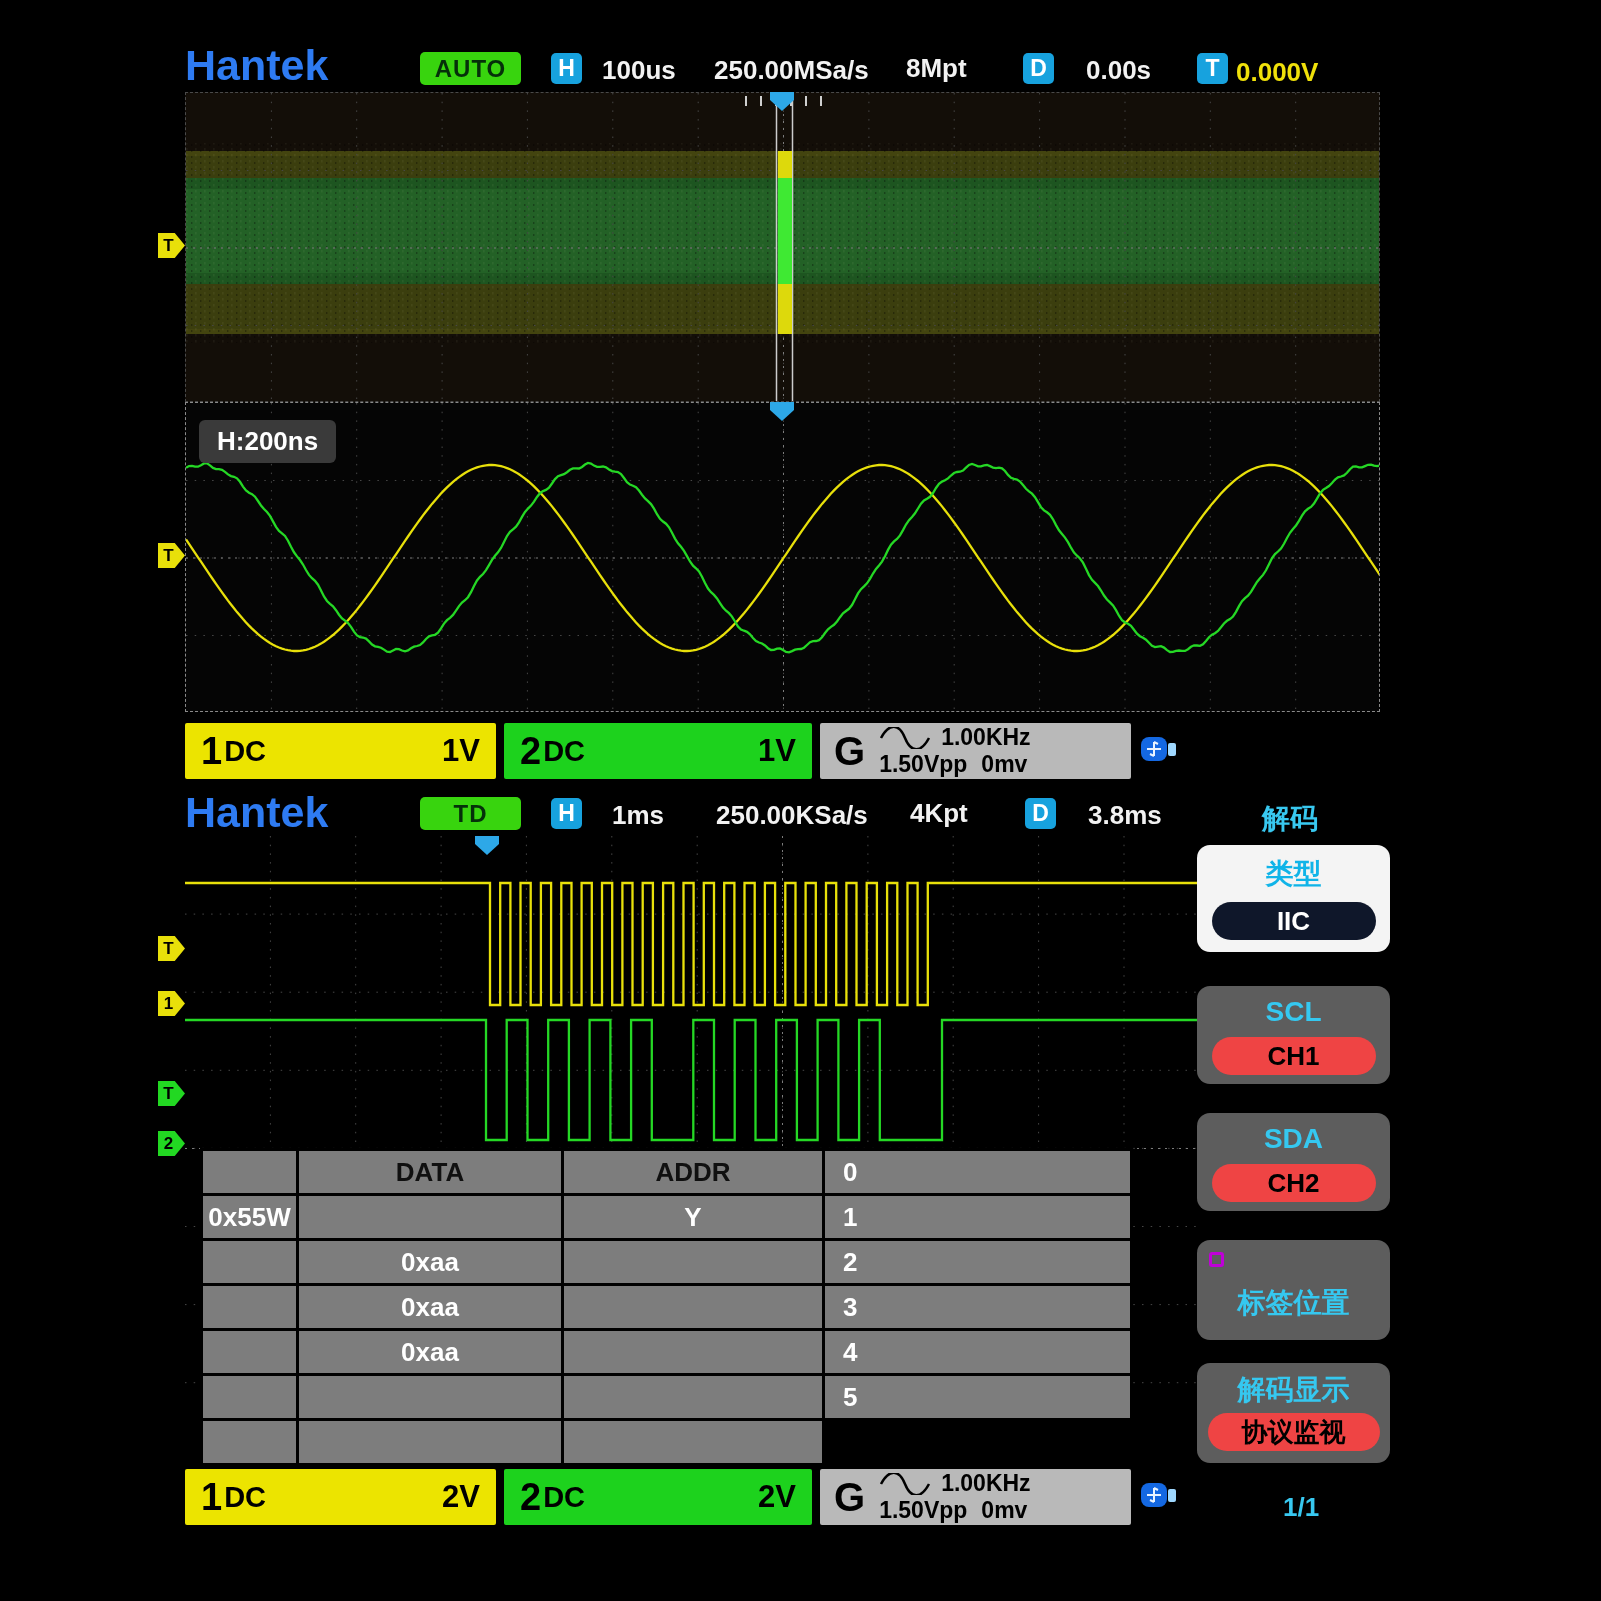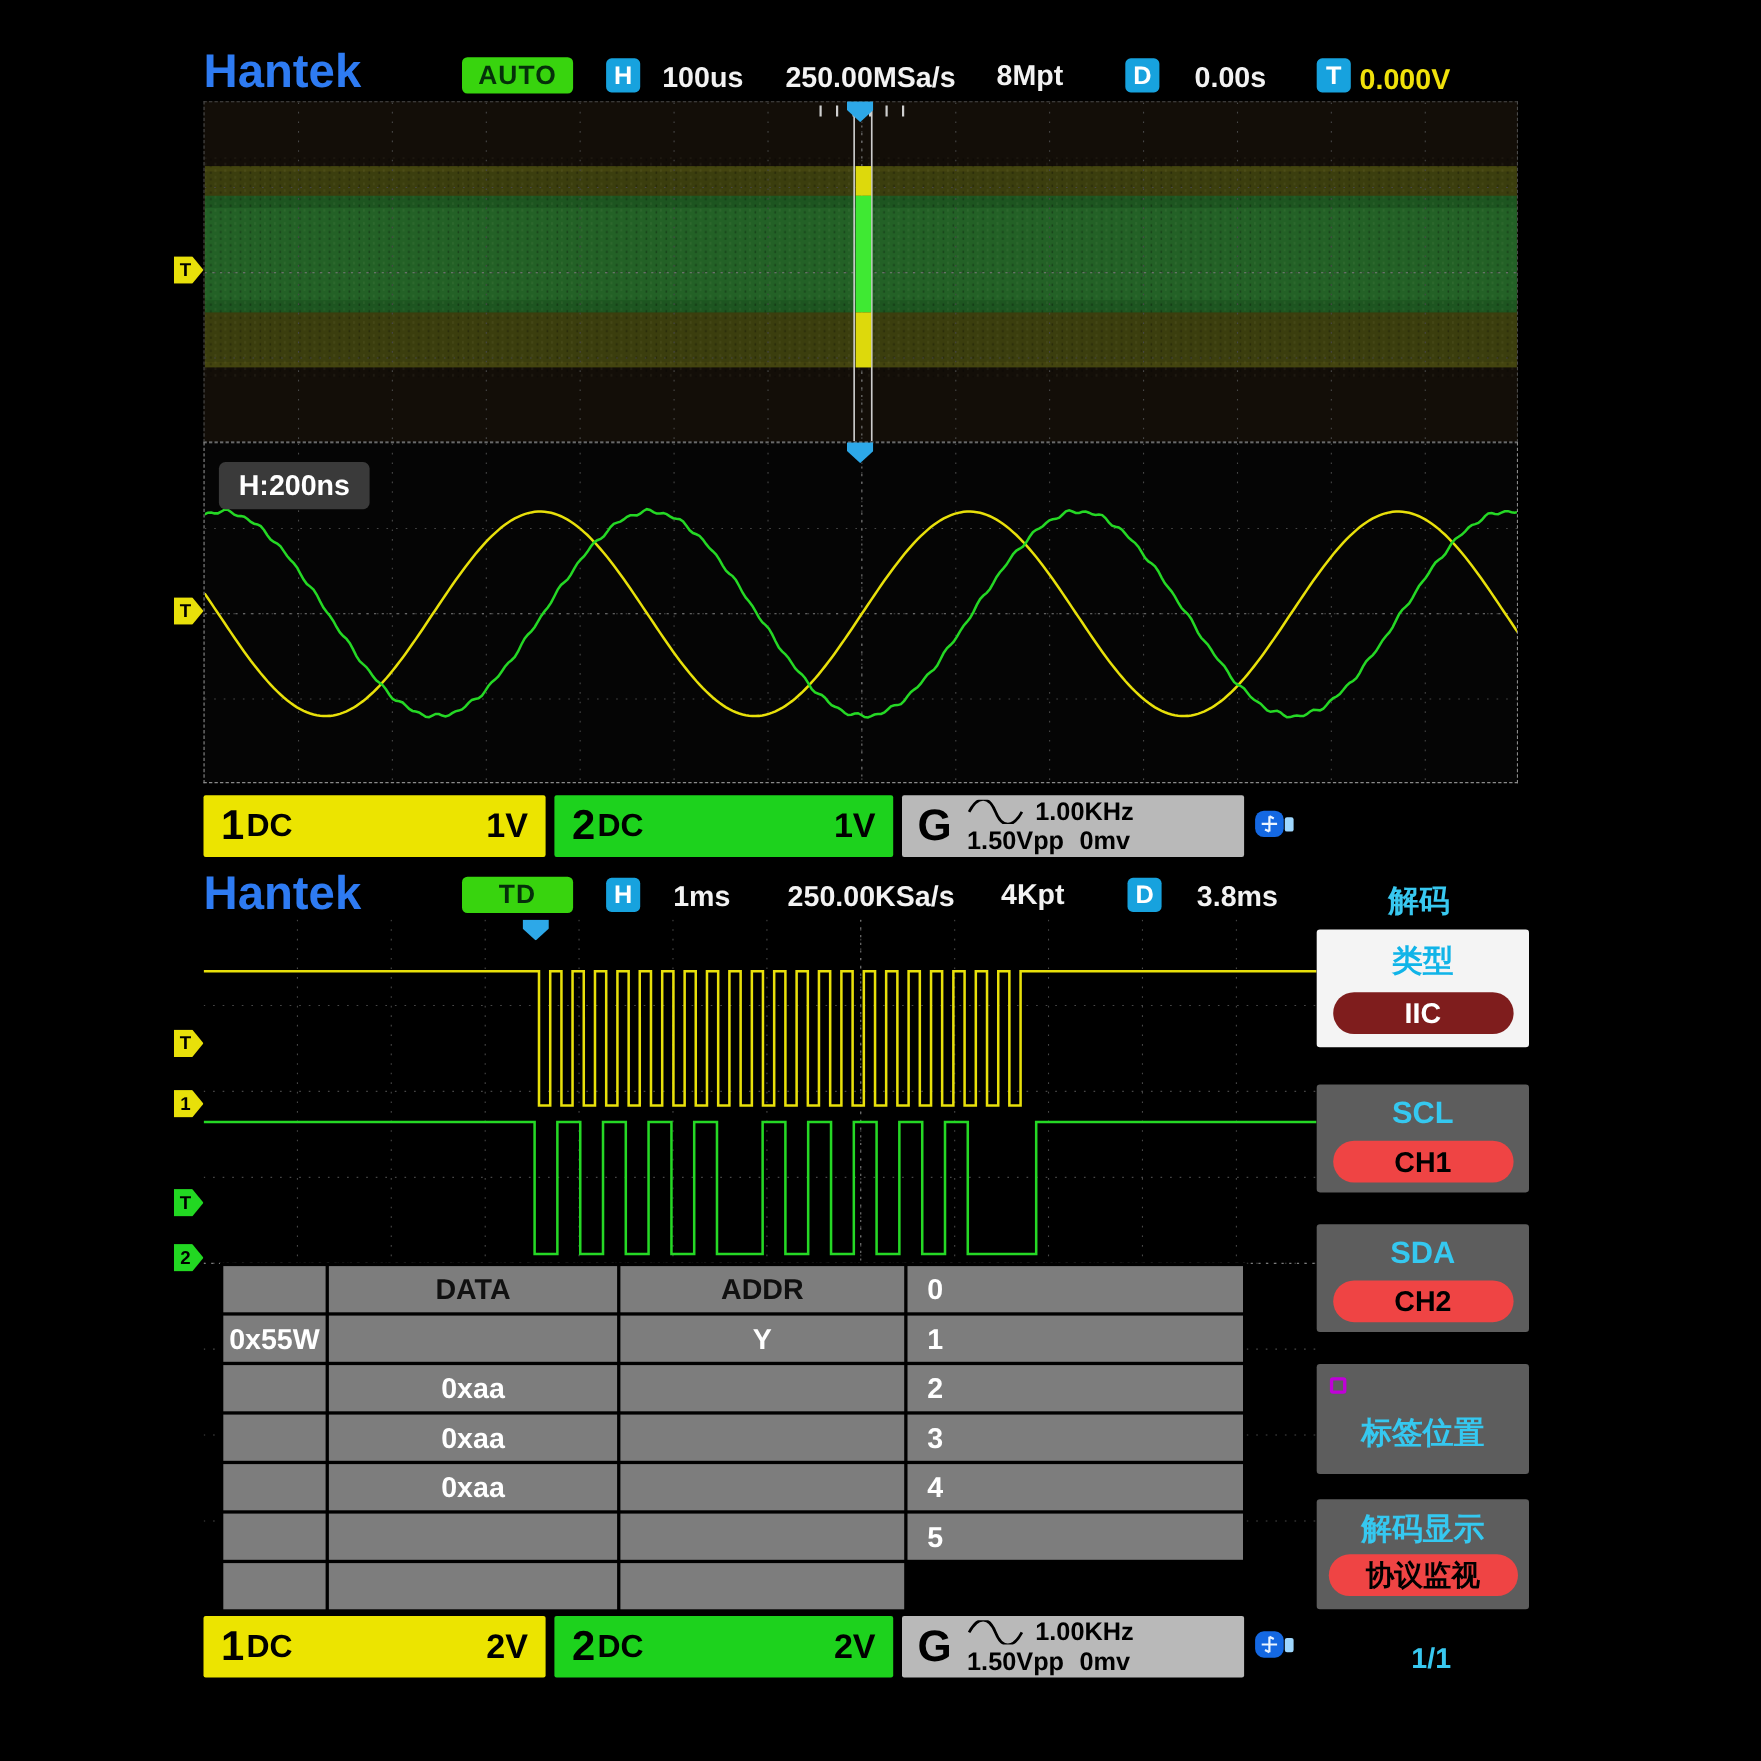--- a/index.html
+++ b/index.html
@@ -19,25 +19,25 @@
 .chbox{position:absolute;height:56px;display:flex;align-items:center;color:#000;font-weight:bold;padding:0 16px;border-radius:2px}
 .chbox .big{font-size:38px;margin-right:2px}
 .chbox .mid{font-size:29px}
 .chbox .scale{margin-left:auto;font-size:31px}
 .ch1bg{background:#ece400}
 .ch2bg{background:#1dd21d}
 .genbox{position:absolute;height:56px;background:#b9b9b9;display:flex;align-items:center;padding:0 14px;border-radius:2px;color:#000}
 .genbox .g{font-size:40px;font-weight:bold;margin-right:14px}
 .genrow{display:flex;align-items:center;font-size:23px;font-weight:bold;white-space:nowrap}
 .zoomlabel{position:absolute;background:#3a3a3a;border-radius:6px;color:#fff;font-weight:bold;font-size:26px;padding:6px 18px}
-.menu-box{position:absolute;width:193px;border-radius:3px;text-align:center;background:#5d5d5d}
+.menu-box{position:absolute;width:193px;border-radius:13px;text-align:center;background:#5d5d5d}
 .menu-box.sel{background:#f4f4f4}
 .menu-label{color:#35c8f0;font-size:28px;font-weight:bold;display:block;margin-top:10px}
 .pill{margin:9px auto 0;width:164px;height:38px;border-radius:19px;display:flex;align-items:center;justify-content:center;font-weight:bold;font-size:26px}
-.pill.purple{background:#7f1d1d;color:#fff}
+.pill.purple{background:#0f172a;color:#fff}
 .pill.white{background:#ef4444;color:#000}
 .dtable{position:absolute;display:grid;grid-template-columns:93px 262px 258px 305px;grid-auto-rows:42px;gap:3px;background:#000;border:3px solid #000}
 .dcell{background:#7d7d7d;display:flex;align-items:center;justify-content:center;color:#fff;font-weight:bold;font-size:26px}
 .dcell.hdr{color:#101010}
 .dcell.idx{justify-content:flex-start;padding-left:18px}
 .cyan-text{color:#38c8f0;font-weight:bold;font-size:28px}
 .border-dash{border:1px dashed #8a8a8a}
 .pposicon{position:absolute;left:12px;top:12px;width:15px;height:15px;border:3px solid #c000d8;border-radius:3px}
 </style>
 </head>

